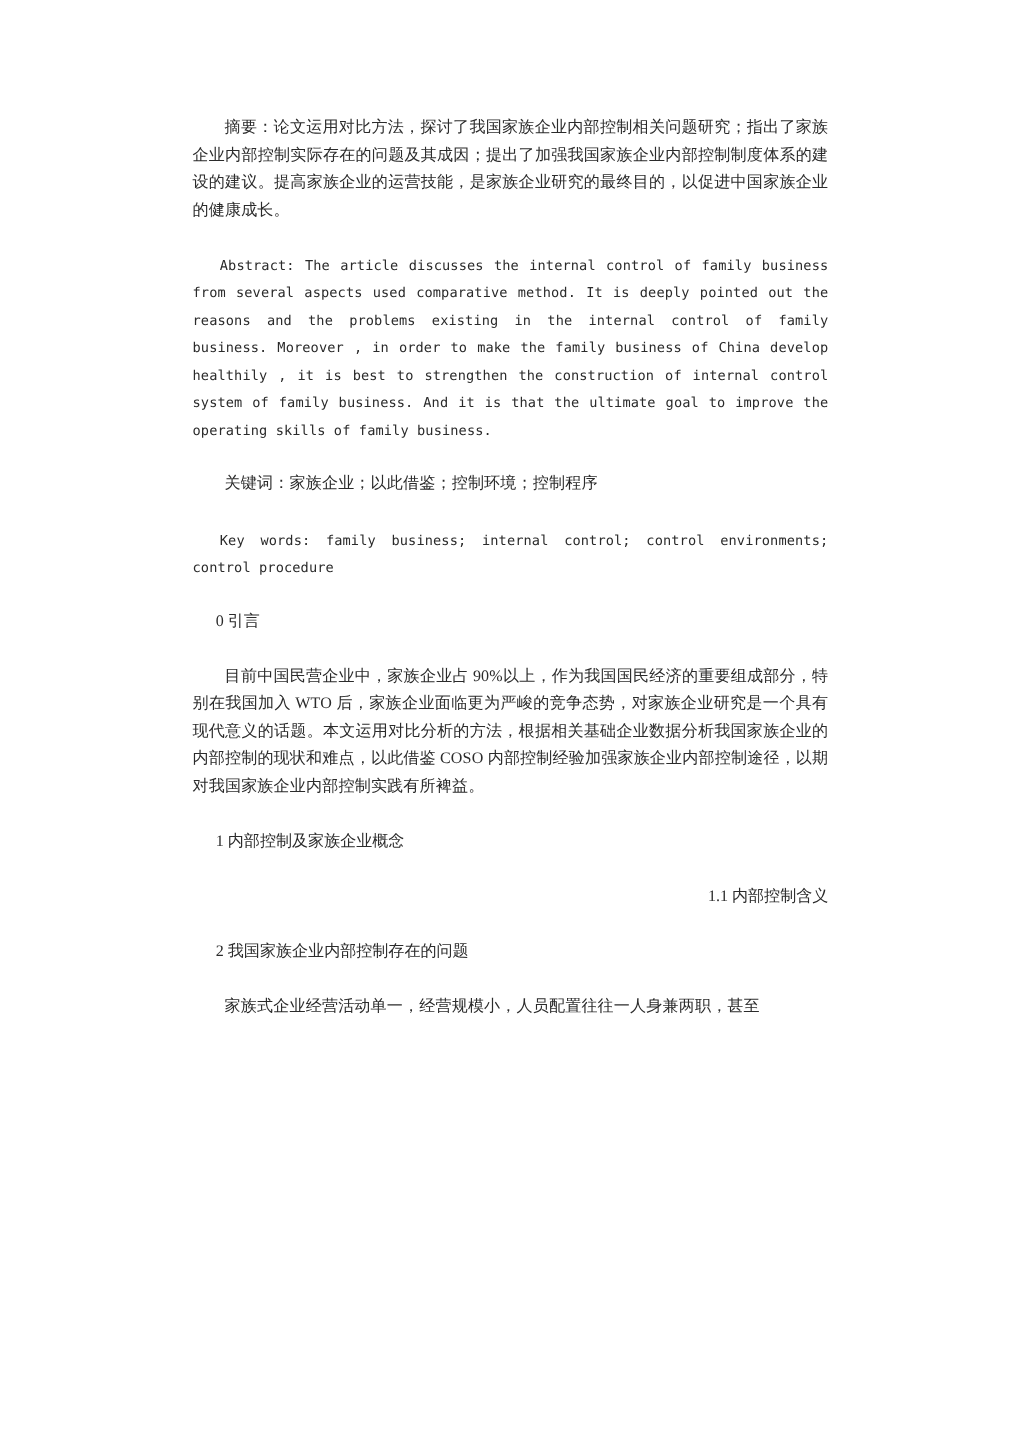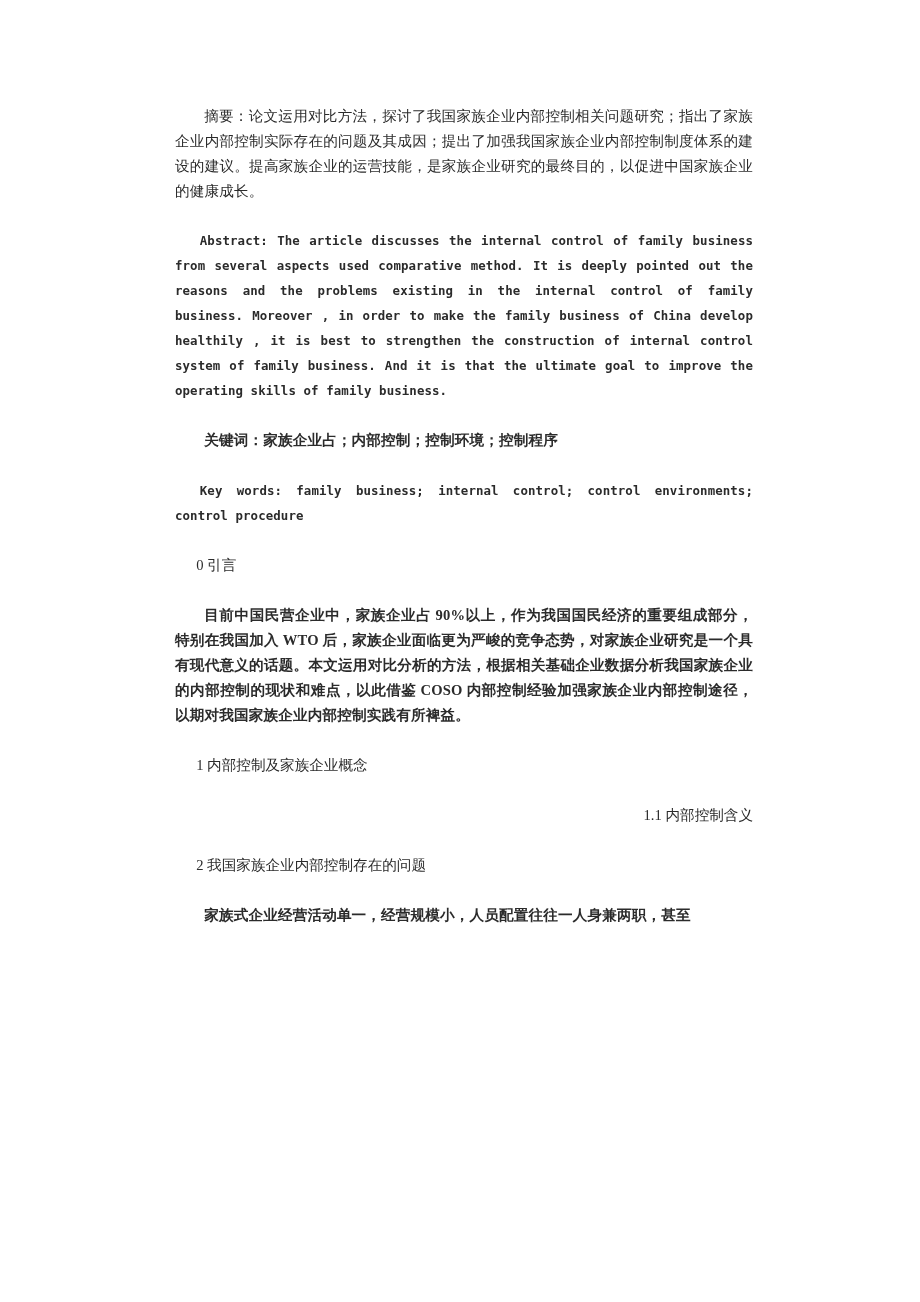--- a/index.html
+++ b/index.html
@@ -74,34 +74,34 @@
 
   .heading-sub {
     font-family: "Liberation Serif", "DejaVu Serif", serif;
     font-size: 14.6px;
     line-height: 25px;
     text-indent: 1.45em;
     text-align: right;
   }
 
   
-  p.lastline-left { text-align-last: left; font-weight: bold; }
+  p.lastline-left { text-align-last: left; }
 
 </style>
 </head>
 <body>
 
 <div id="page">
   <div id="text-column">
 
     <p class="cn indent">摘要：论文运用对比方法，探讨了我国家族企业内部控制相关问题研究；指出了家族企业内部控制实际存在的问题及其成因；提出了加强我国家族企业内部控制制度体系的建设的建议。提高家族企业的运营技能，是家族企业研究的最终目的，以促进中国家族企业的健康成长。</p>
 
     <p class="en indent gap-abstract lastline-left">Abstract: The article discusses the internal control of family business from several aspects used comparative method. It is deeply pointed out the reasons and the problems existing in the internal control of family business. Moreover , in order to make the family business of China develop healthily , it is best to strengthen the construction of internal control system of family business. And it is that the ultimate goal to improve the operating skills of family business.</p>
 
-    <p class="cn indent gap-para lastline-left">关键词：家族企业占；内部控制；控制环境；控制程序</p>
+    <p class="cn indent gap-para lastline-left">关键词：家族企业；以此借鉴；控制环境；控制程序</p>
 
     <p class="en indent gap-para lastline-left">Key words: family business; internal control; control environments; control procedure</p>
 
     <p class="heading gap-heading">0  引言</p>
 
     <p class="cn indent gap-para lastline-left">目前中国民营企业中，家族企业占 90%以上，作为我国国民经济的重要组成部分，特别在我国加入 WTO 后，家族企业面临更为严峻的竞争态势，对家族企业研究是一个具有现代意义的话题。本文运用对比分析的方法，根据相关基础企业数据分析我国家族企业的内部控制的现状和难点，以此借鉴 COSO 内部控制经验加强家族企业内部控制途径，以期对我国家族企业内部控制实践有所裨益。</p>
 
     <p class="heading gap-heading">1 内部控制及家族企业概念</p>
 
     <p class="heading-sub gap-heading">1.1 内部控制含义</p>

